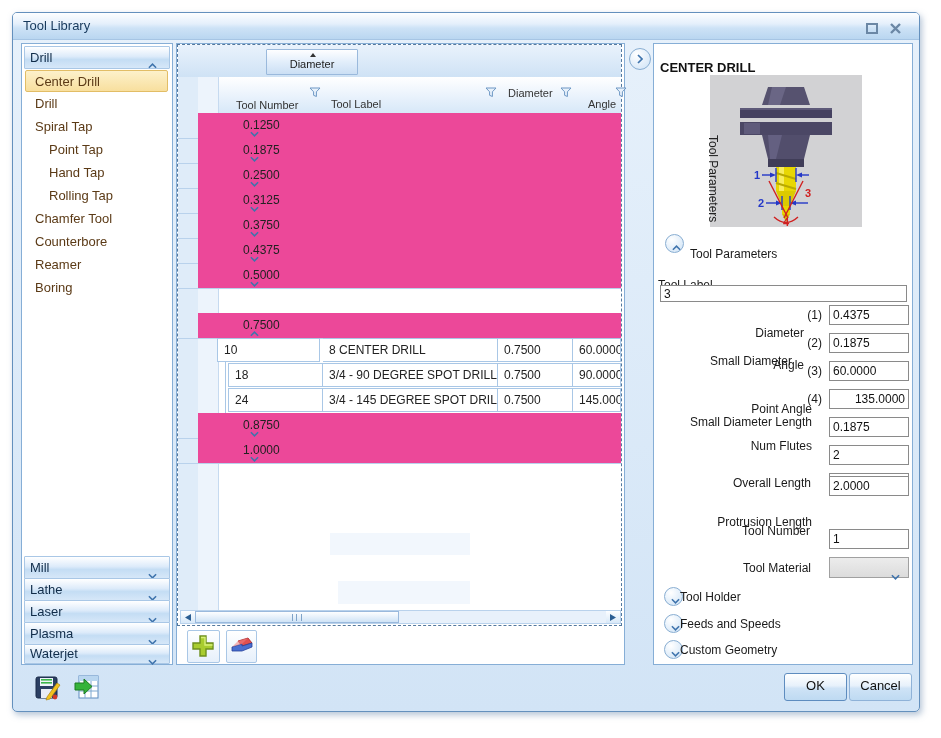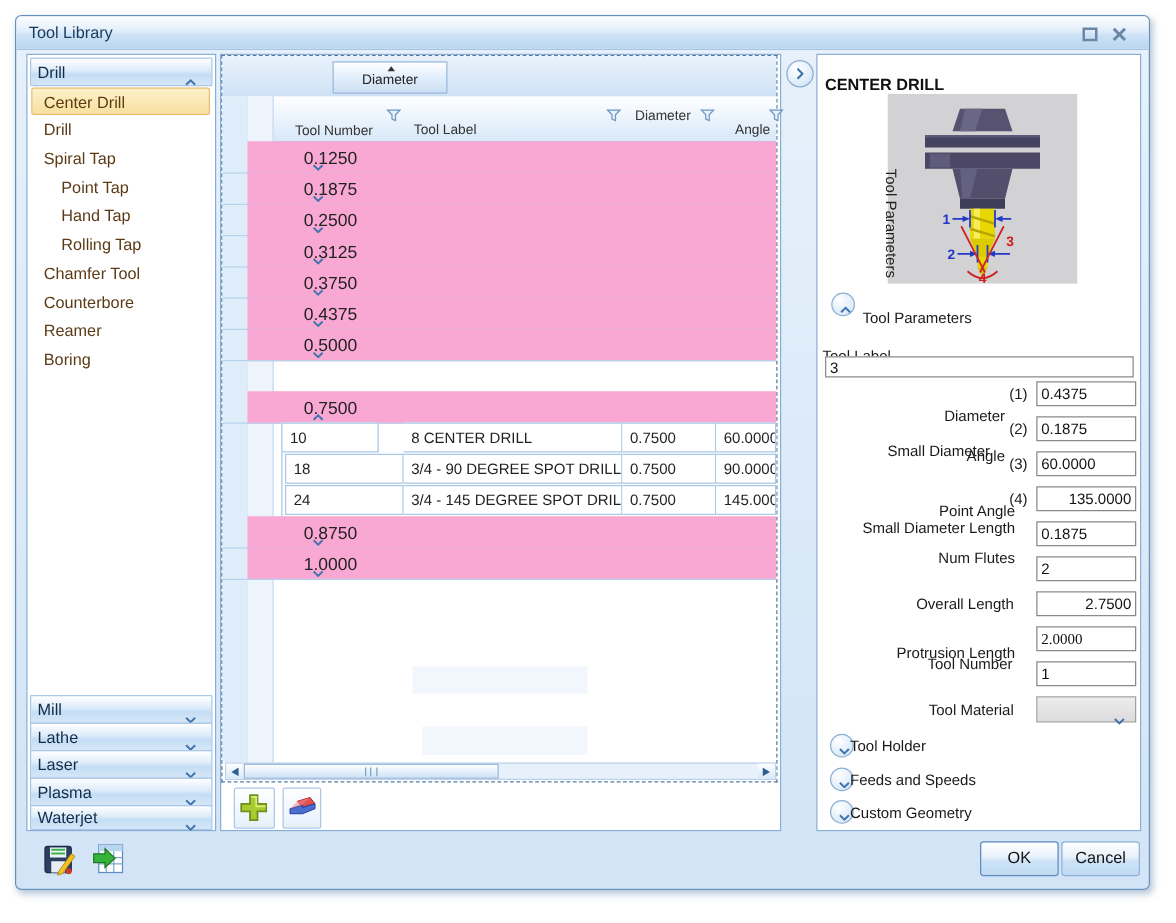--- a/index.html
+++ b/index.html
@@ -23,21 +23,21 @@
   .groupbar{position:absolute;left:0;top:0;width:443px;height:32px;background:linear-gradient(#e9f2fc,#cfe2f5);border-bottom:1px solid #a9c7e6}
   .gbtn{position:absolute;left:88px;top:4px;width:90px;height:24px;background:linear-gradient(#fefeff,#e2eefb 50%,#cbdff4);border:1px solid #9ab9dc;border-radius:1px;cursor:pointer}
   .gbtn .sort{position:absolute;left:43px;top:3px;width:0;height:0;border-left:3px solid transparent;border-right:3px solid transparent;border-bottom:4px solid #333}
   .gbtn .lab{position:absolute;left:0;right:0;top:8px;text-align:center;font-size:11px;color:#222}
   .colhdr{position:absolute;left:0;top:32px;width:443px;height:36px;background:linear-gradient(#ffffff,#e9f2fc 55%,#d7e8f8);border-bottom:1px solid #86aed6}
   .hlab{position:absolute;font-size:11px;color:#333;white-space:nowrap}
   .fun{position:absolute;width:12px;height:11px;cursor:pointer}
   .fun path{fill:#e8f1fb;stroke:#6d97c4;stroke-width:1}
   .strip1{position:absolute;left:0;top:32px;width:20px;height:533px;background:#dfecf9;border-right:1px solid #b9d2ec}
   .strip2{position:absolute;left:20px;top:32px;width:20px;height:533px;background:#edf4fc;border-right:1px solid #c6daf0}
-  .grp{position:absolute;left:20px;width:423px;height:25px;border-bottom:1px solid #b9d2ec;background:#f9a8d4;font-size:14px;color:#222;cursor:pointer}
+  .grp{position:absolute;left:20px;width:423px;height:25px;border-bottom:1px solid #b9d2ec;background:#ec4899;font-size:12px;color:#222;cursor:pointer}
   .grp:before{content:"";position:absolute;left:-20px;bottom:-1px;width:20px;border-bottom:1px solid #b9d2ec}
   .grp .ch{position:absolute;left:26px;top:9px}
   .grp .lab{position:absolute;left:45px;top:5px}
   .drow{position:absolute;left:20px;width:423px;height:25px;font-size:12px;color:#222}
   .cell{position:absolute;top:0;height:24px;background:#fff;border:1px solid #a9c7e6;border-left:none;box-sizing:border-box;overflow:hidden;white-space:nowrap;padding:4px 0 0 6px}
   .cell.first{border-left:1px solid #a9c7e6}
   .dline{position:absolute;background:#a9c7e6;width:1px}
   .ghost{position:absolute;background:#f2f7fd}
   .hscroll{position:absolute;left:2px;top:565px;width:441px;height:14px;background:#e8f1fb;border:1px solid #b9d2ec;box-sizing:border-box}
   .harrow{position:absolute;top:0;width:14px;height:12px;background:linear-gradient(#fdfeff,#d7e8f8);cursor:pointer}
@@ -256,21 +256,21 @@
             <svg class="ch" viewBox="0 0 10 6">
               <polyline points="1,5 5,1 9,5"></polyline>
             </svg>
           </span>
           <span class="lab">0.7500</span>
         </div>
 
       <div class="dline" style="left:47px;top:294px;height:74px"></div>
 
       <div class="drow" style="top:293px">
-        <div class="cell first" style="left:27px;width:78px">10</div>
+        <div class="cell first" style="left:19px;width:103px">10</div>
         <div class="cell" style="left:125px;width:175px">8 CENTER DRILL</div>
         <div class="cell" style="left:300px;width:75px">0.7500</div>
         <div class="cell" style="left:375px;width:48px">60.0000</div>
       </div>
       <div class="drow" style="top:318px">
         <div class="cell first" style="left:30px;width:95px">18</div>
         <div class="cell" style="left:125px;width:175px">3/4 - 90 DEGREE SPOT DRILL</div>
         <div class="cell" style="left:300px;width:75px">0.7500</div>
         <div class="cell" style="left:375px;width:48px">90.0000</div>
       </div>
@@ -417,21 +417,21 @@
 
     <div class="flabel" style="right:100px;top:371px">Small Diameter Length</div>
     <input class="finput" style="top: 373px;" value="0.1875">
 
     <div class="flabel" style="right:100px;top:395px">Num Flutes</div>
     <input class="finput" style="top: 401px;" value="2">
 
     <div class="flabel" style="right:101px;top:432px">Overall Length</div>
     <input class="finput" style="top: 429px; text-align: right;" value="2.7500">
 
-    <input class="finput" style="top: 457px; font-family: Liberation Serif, serif;" value="2.0000">
+    <input class="finput" style="top: 432px;" value="2.0000">
     <div class="flabel" style="right:100px;top:471px">Protrusion Length</div>
     <div class="flabel" style="right:102px;top:480px">Tool Number</div>
     <input class="finput" style="top: 485px;" value="1">
 
     <div class="flabel" style="right:101px;top:517px">Tool Material</div>
     <div class="fselect" style="top:513px">
       <span></span>
       <span class="ch">
           <svg class="ch" viewBox="0 0 10 6">
             <polyline points="1,1 5,5 9,1" stroke="#555"></polyline>

